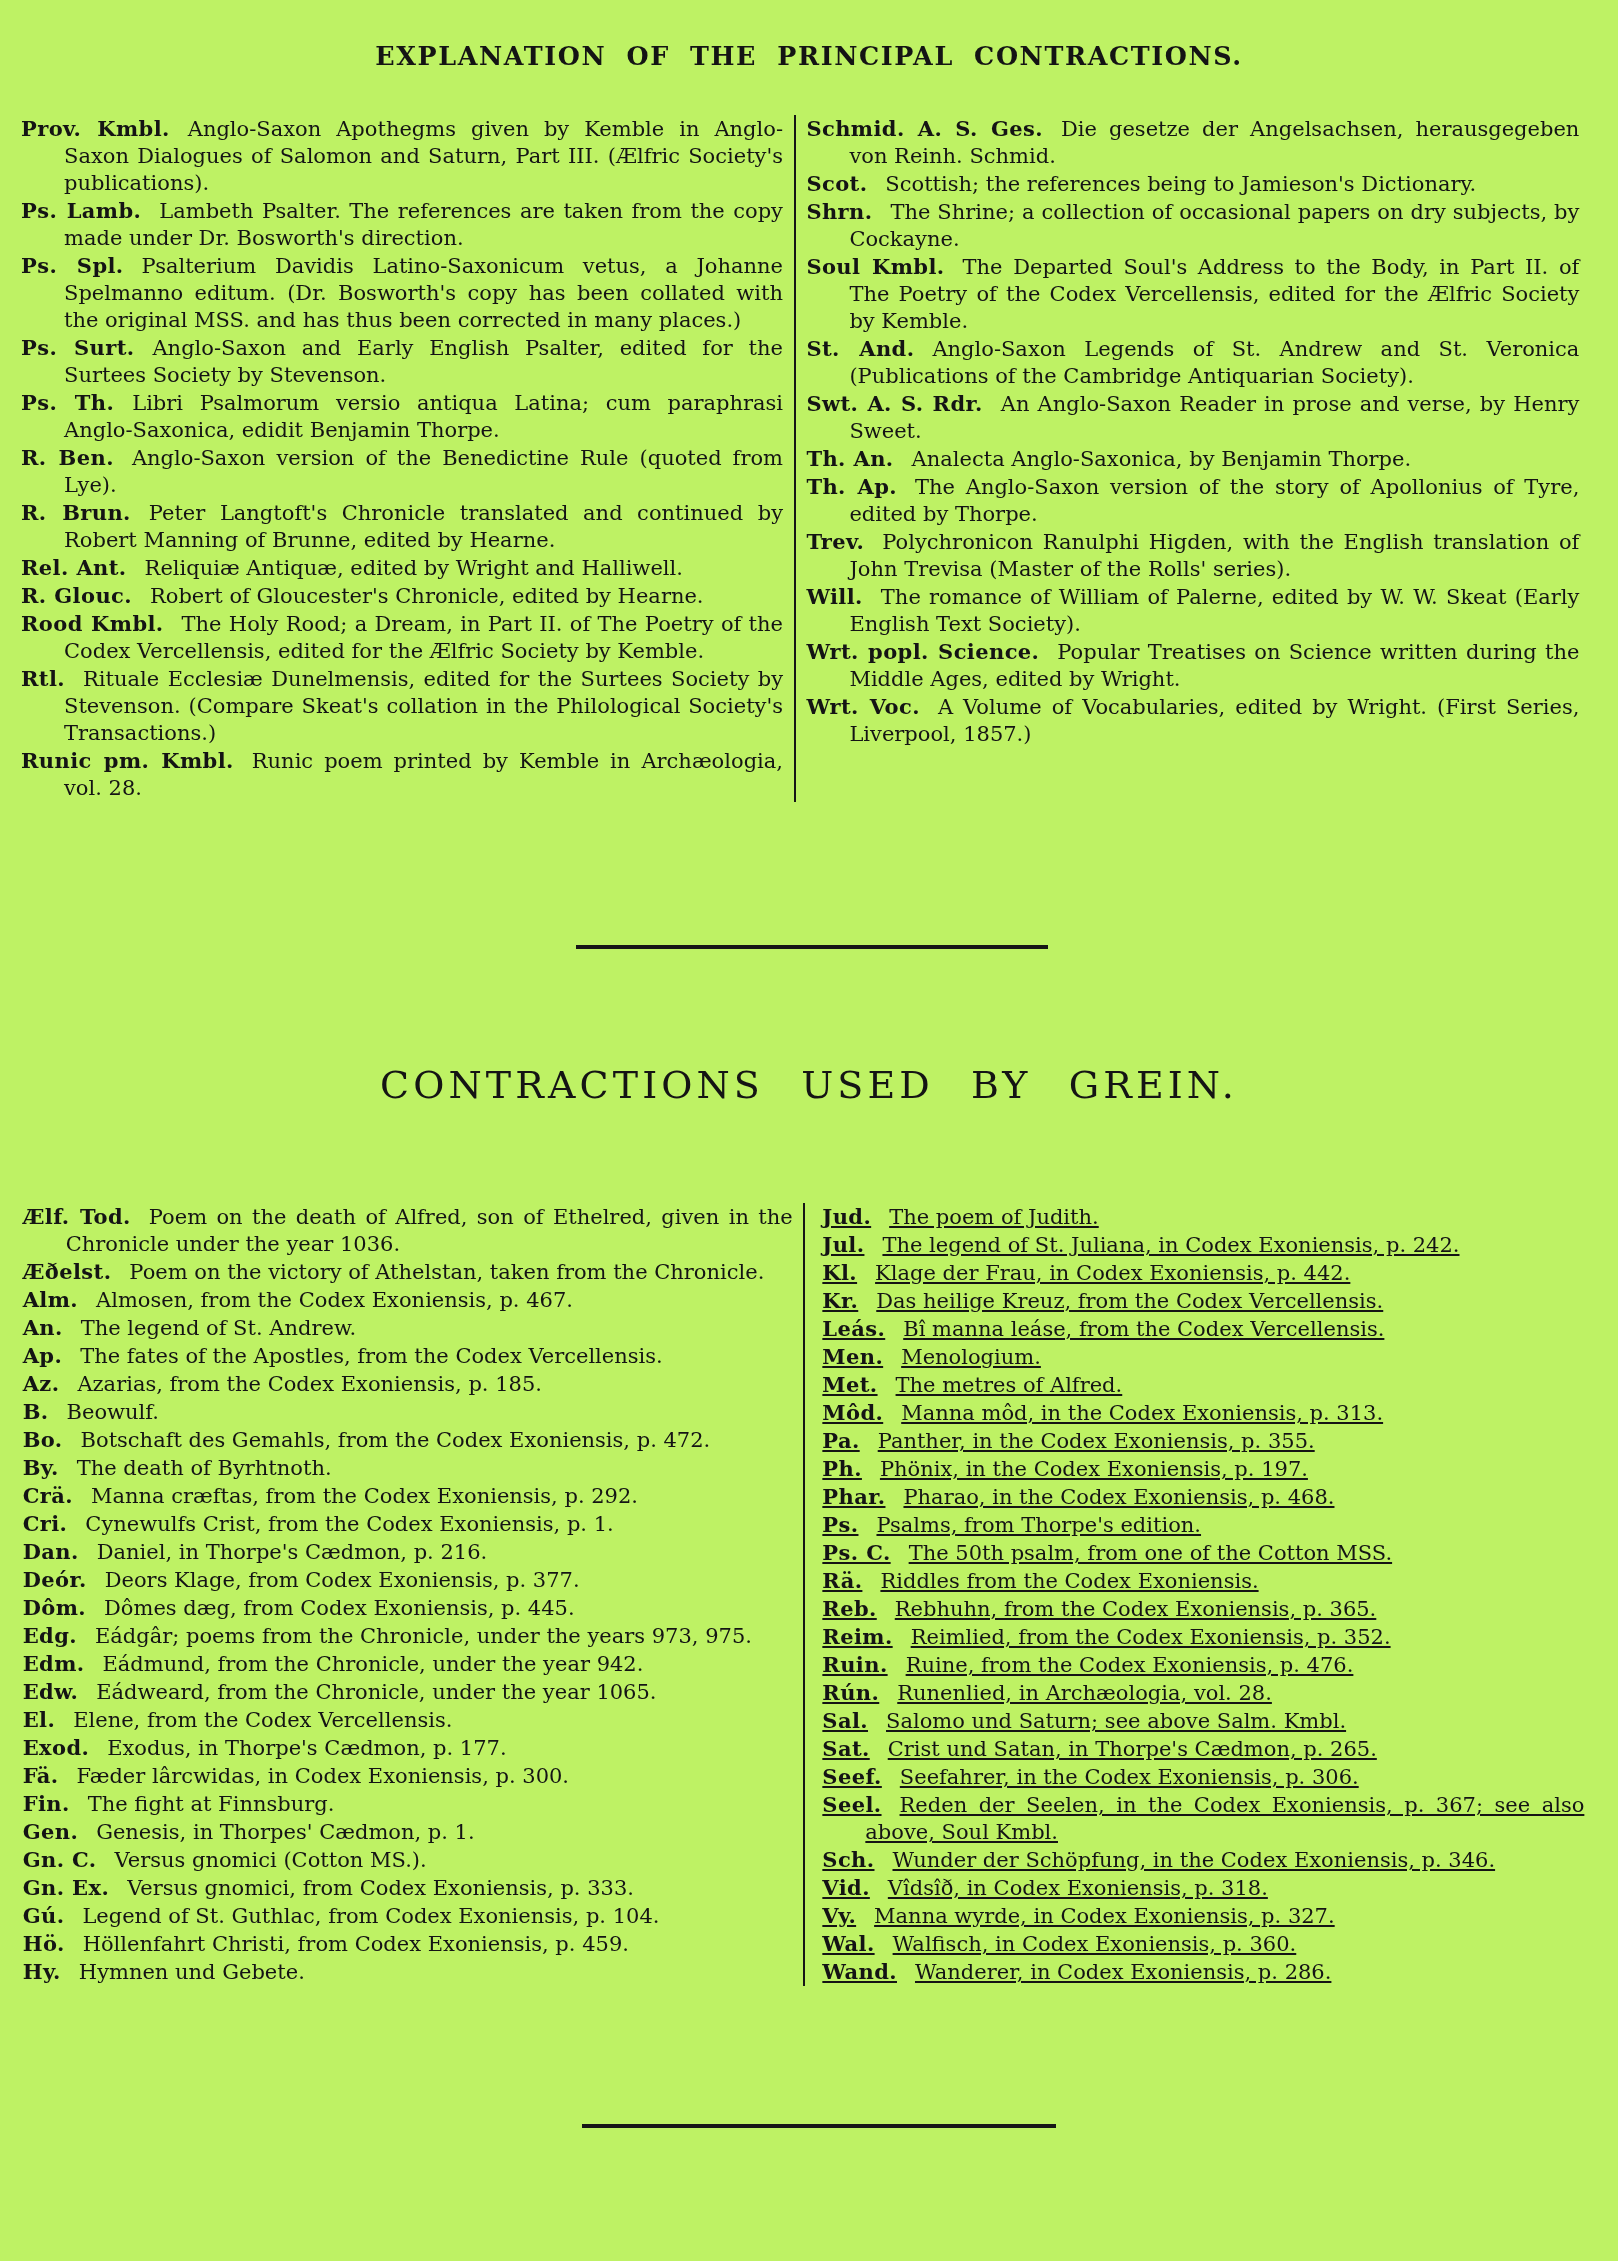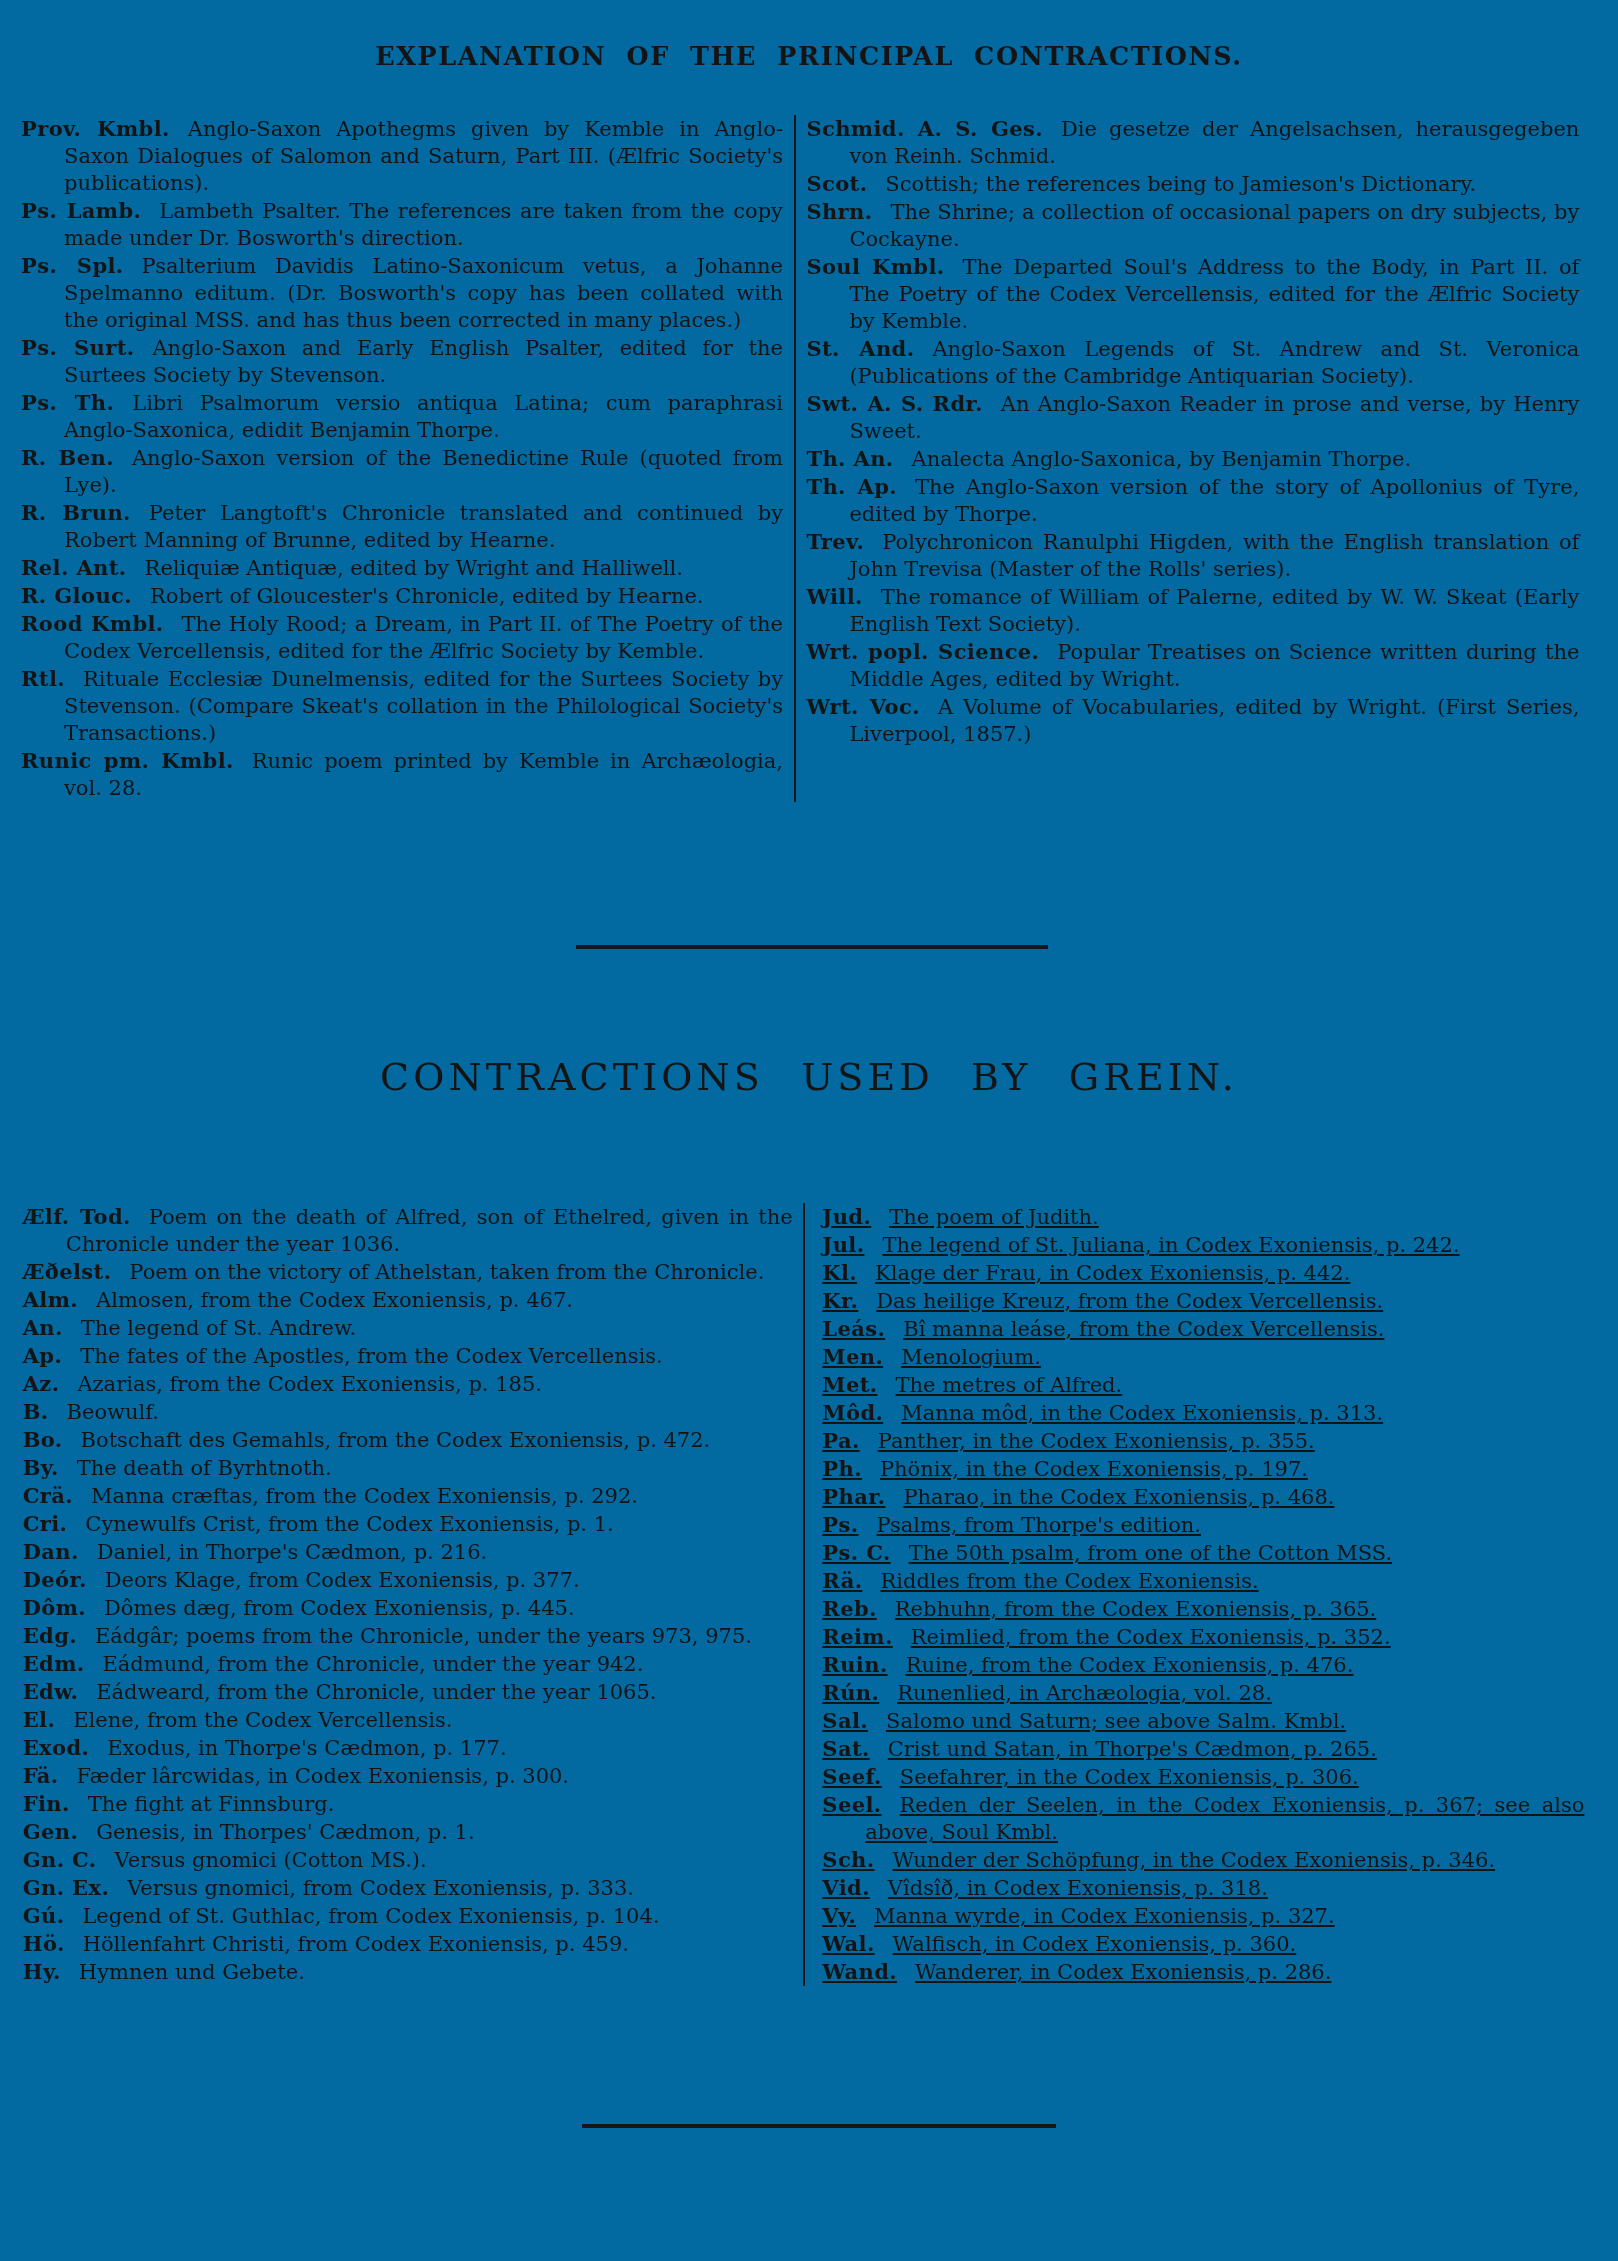--- a/index.html
+++ b/index.html
@@ -1,36 +1,36 @@
 <!DOCTYPE html>
 <html style="font-size:13px"><head>
 <meta charset="utf-8">
 <style>
   html,body{margin:0;padding:0;background:#e8e8e4;}
   .page{
     position:relative;
     width:1618px;height:2261px;
-    background:#0369a1;
+    background:#bef264;
     color:#141414;
     font-family:"DejaVu Serif","Liberation Serif",serif;
     overflow:hidden;
   }
   .main-title{
     position:absolute;top:41px;left:0;right:0;
     text-align:center;
     font-size:25.4px;font-weight:bold;
     letter-spacing:1.6px;word-spacing:9.8px;
     margin:0;
   }
   .grein-title{
     position:absolute;top:1055px;left:0;right:0;
     text-align:center;
     font-size:38px;font-weight:normal;
     letter-spacing:4.1px;word-spacing:21px;
-    margin:0;
+    margin:8px;
   }
   .two-col{
     position:absolute;left:21px;width:1565px;
     display:flex;align-items:stretch;
   }
   #section1{top:115px;}
   #section2{top:1203px;justify-content:center;}
   #section1 .col-left{width:762px;}
   #section1 .col-right{width:773px;margin-left:10.7px;border-left:2.5px solid #161616;padding-left:10.7px;}
   #section2 .col-left{width:770px;}

